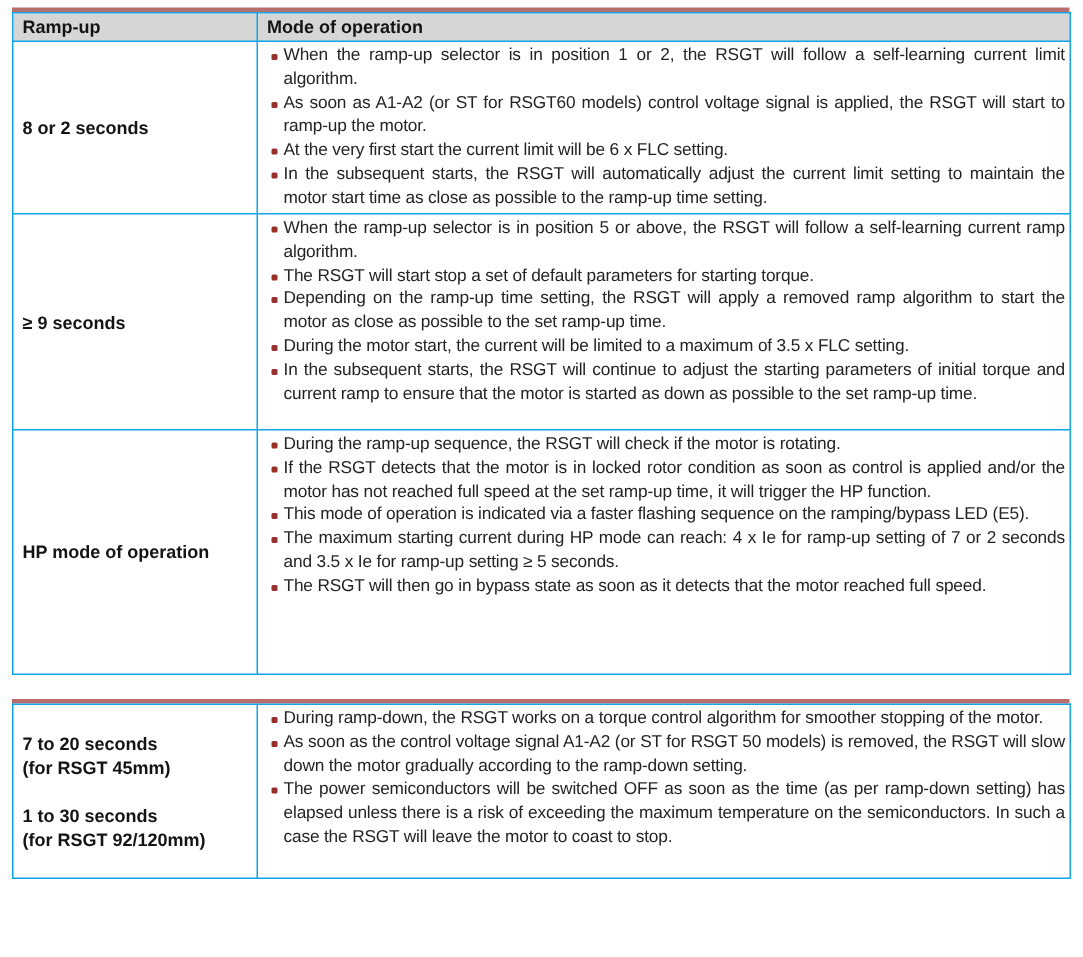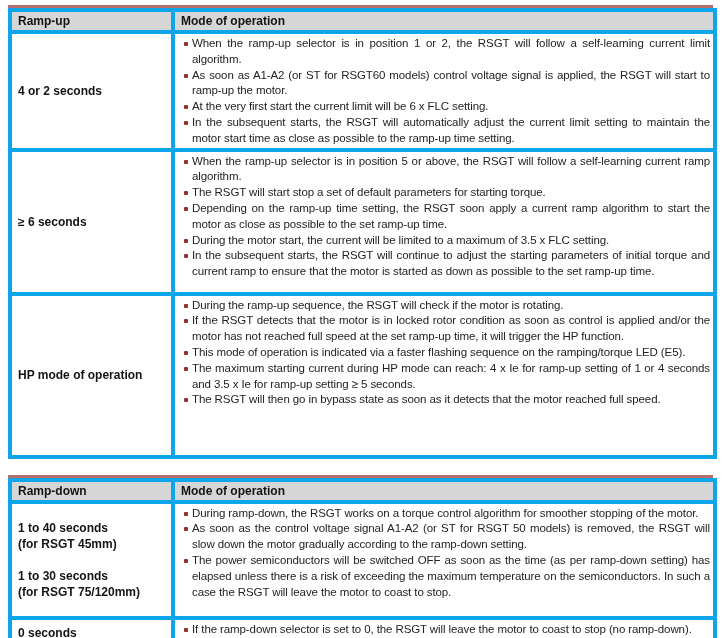--- a/index.html
+++ b/index.html
@@ -21,21 +21,21 @@
   .accent {
     height: 3px;
     background: #b96e6e;
   }
   table.tbl {
     border-collapse: collapse;
     width: 705px;
     table-layout: fixed;
   }
   table.tbl th, table.tbl td {
-    border: 4px solid #0ea5e9;
+    border: 1px solid #0ea5e9;
   }
   table.tbl th {
     background: #d6d6d6;
     font-size: 12px;
     font-weight: bold;
     color: #141414;
     text-align: left;
     padding: 2px 6px;
   }
   td.label-cell {
@@ -94,21 +94,21 @@
           <col style="width: 163px;">
           <col style="width: 542px;">
         </colgroup>
         <tbody>
           <tr class="hdr">
             <th>Ramp-up</th>
             <th>Mode of operation</th>
           </tr>
           <tr class="r0">
             <td class="label-cell">
-              <div class="label-line">4 or 2 seconds</div>
+              <div class="label-line">8 or 2 seconds</div>
             </td>
             <td class="ops-cell">
               <div class="bullet">
                 <span class="dot-wrap">
                   <span class="dot"></span>
                 </span>
                 <span class="btxt">When the ramp-up selector is in position 1 or 2, the RSGT will follow a self-learning current limit algorithm.</span>
               </div>
               <div class="bullet">
                 <span class="dot-wrap">
@@ -125,40 +125,40 @@
               <div class="bullet">
                 <span class="dot-wrap">
                   <span class="dot"></span>
                 </span>
                 <span class="btxt">In the subsequent starts, the RSGT will automatically adjust the current limit setting to maintain the motor start time as close as possible to the ramp-up time setting.</span>
               </div>
             </td>
           </tr>
           <tr class="r1">
             <td class="label-cell">
-              <div class="label-line">≥ 6 seconds</div>
+              <div class="label-line">≥ 9 seconds</div>
             </td>
             <td class="ops-cell">
               <div class="bullet">
                 <span class="dot-wrap">
                   <span class="dot"></span>
                 </span>
                 <span class="btxt">When the ramp-up selector is in position 5 or above, the RSGT will follow a self-learning current ramp algorithm.</span>
               </div>
               <div class="bullet">
                 <span class="dot-wrap">
                   <span class="dot"></span>
                 </span>
                 <span class="btxt">The RSGT will start stop a set of default parameters for starting torque.</span>
               </div>
               <div class="bullet">
                 <span class="dot-wrap">
                   <span class="dot"></span>
                 </span>
-                <span class="btxt">Depending on the ramp-up time setting, the RSGT soon apply a current ramp algorithm to start the motor as close as possible to the set ramp-up time.</span>
+                <span class="btxt">Depending on the ramp-up time setting, the RSGT will apply a removed ramp algorithm to start the motor as close as possible to the set ramp-up time.</span>
               </div>
               <div class="bullet">
                 <span class="dot-wrap">
                   <span class="dot"></span>
                 </span>
                 <span class="btxt">During the motor start, the current will be limited to a maximum of 3.5 x FLC setting.</span>
               </div>
               <div class="bullet">
                 <span class="dot-wrap">
                   <span class="dot"></span>
@@ -181,89 +181,72 @@
               <div class="bullet">
                 <span class="dot-wrap">
                   <span class="dot"></span>
                 </span>
                 <span class="btxt">If the RSGT detects that the motor is in locked rotor condition as soon as control is applied and/or the motor has not reached full speed at the set ramp-up time, it will trigger the HP function.</span>
               </div>
               <div class="bullet">
                 <span class="dot-wrap">
                   <span class="dot"></span>
                 </span>
-                <span class="btxt">This mode of operation is indicated via a faster flashing sequence on the ramping/torque LED (E5).</span>
-              </div>
-              <div class="bullet">
-                <span class="dot-wrap">
-                  <span class="dot"></span>
-                </span>
-                <span class="btxt">The maximum starting current during HP mode can reach: 4 x Ie for ramp-up setting of 1 or 4 seconds and 3.5 x Ie for ramp-up setting ≥ 5 seconds.</span>
+                <span class="btxt">This mode of operation is indicated via a faster flashing sequence on the ramping/bypass LED (E5).</span>
+              </div>
+              <div class="bullet">
+                <span class="dot-wrap">
+                  <span class="dot"></span>
+                </span>
+                <span class="btxt">The maximum starting current during HP mode can reach: 4 x Ie for ramp-up setting of 7 or 2 seconds and 3.5 x Ie for ramp-up setting ≥ 5 seconds.</span>
               </div>
               <div class="bullet">
                 <span class="dot-wrap">
                   <span class="dot"></span>
                 </span>
                 <span class="btxt">The RSGT will then go in bypass state as soon as it detects that the motor reached full speed.</span>
               </div>
             </td>
           </tr>
         </tbody>
       </table>
     </div>
     <div class="tbl-block">
       <div class="accent"></div>
       <table class="tbl t2">
         <colgroup>
           <col style="width: 163px;">
           <col style="width: 542px;">
         </colgroup>
         <tbody>
-          <tr class="hdr">
-            <th>Ramp-down</th>
-            <th>Mode of operation</th>
-          </tr>
           <tr class="r0">
             <td class="label-cell">
-              <div class="label-line">1 to 40 seconds</div>
+              <div class="label-line">7 to 20 seconds</div>
               <div class="label-line">(for RSGT 45mm)</div>
               <div class="label-line"></div>
               <div class="label-line">1 to 30 seconds</div>
-              <div class="label-line">(for RSGT 75/120mm)</div>
+              <div class="label-line">(for RSGT 92/120mm)</div>
             </td>
             <td class="ops-cell">
               <div class="bullet">
                 <span class="dot-wrap">
                   <span class="dot"></span>
                 </span>
                 <span class="btxt">During ramp-down, the RSGT works on a torque control algorithm for smoother stopping of the motor.</span>
               </div>
               <div class="bullet">
                 <span class="dot-wrap">
                   <span class="dot"></span>
                 </span>
                 <span class="btxt">As soon as the control voltage signal A1-A2 (or ST for RSGT 50 models) is removed, the RSGT will slow down the motor gradually according to the ramp-down setting.</span>
               </div>
               <div class="bullet">
                 <span class="dot-wrap">
                   <span class="dot"></span>
                 </span>
                 <span class="btxt">The power semiconductors will be switched OFF as soon as the time (as per ramp-down setting) has elapsed unless there is a risk of exceeding the maximum temperature on the semiconductors. In such a case the RSGT will leave the motor to coast to stop.</span>
-              </div>
-            </td>
-          </tr>
-          <tr class="r1">
-            <td class="label-cell">
-              <div class="label-line">0 seconds</div>
-            </td>
-            <td class="ops-cell">
-              <div class="bullet">
-                <span class="dot-wrap">
-                  <span class="dot"></span>
-                </span>
-                <span class="btxt">If the ramp-down selector is set to 0, the RSGT will leave the motor to coast to stop (no ramp-down).</span>
               </div>
             </td>
           </tr>
         </tbody>
       </table>
     </div>
   </div>
 
 </body></html>

